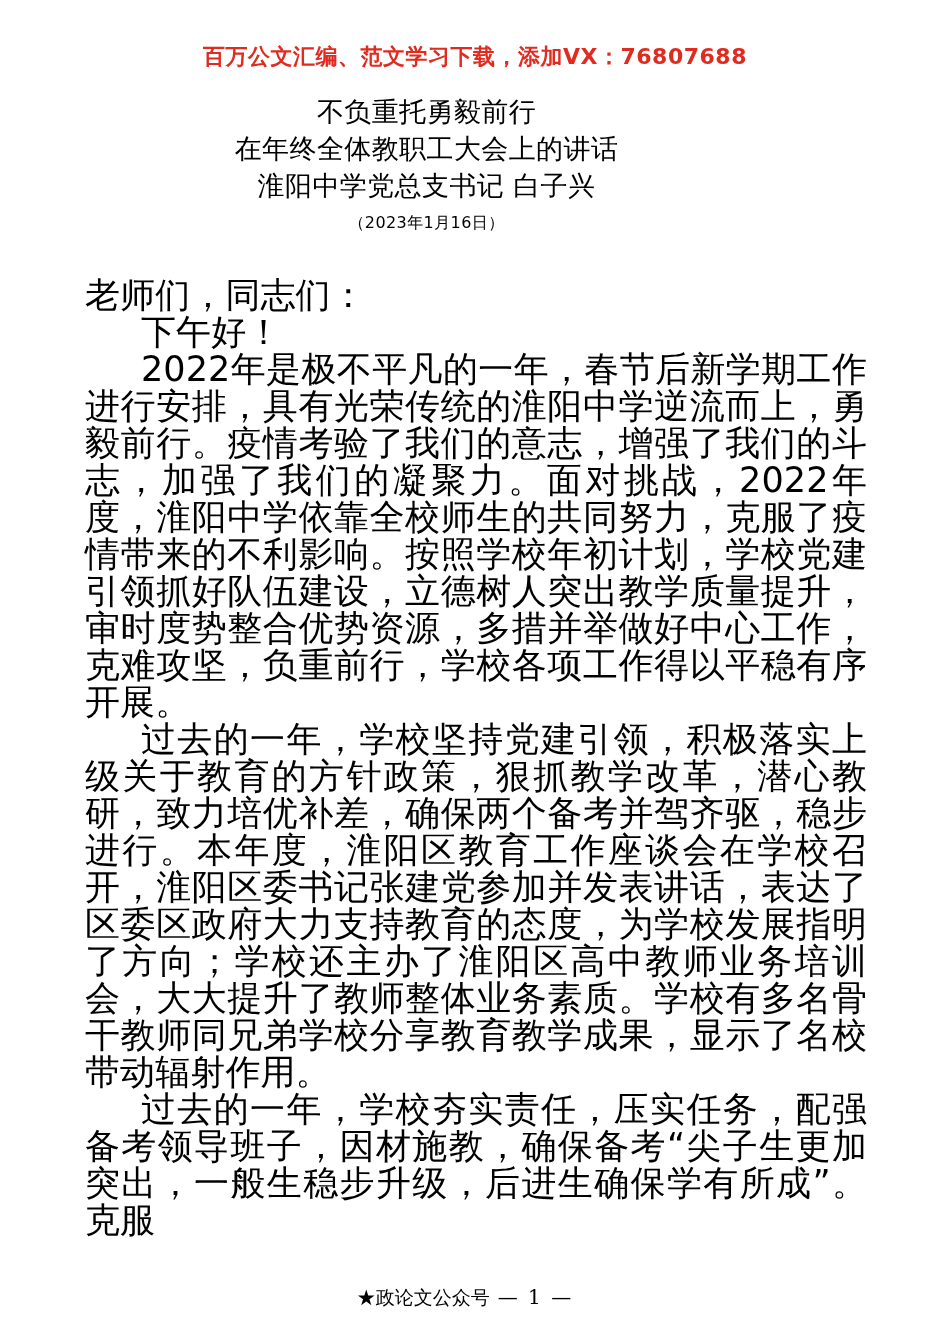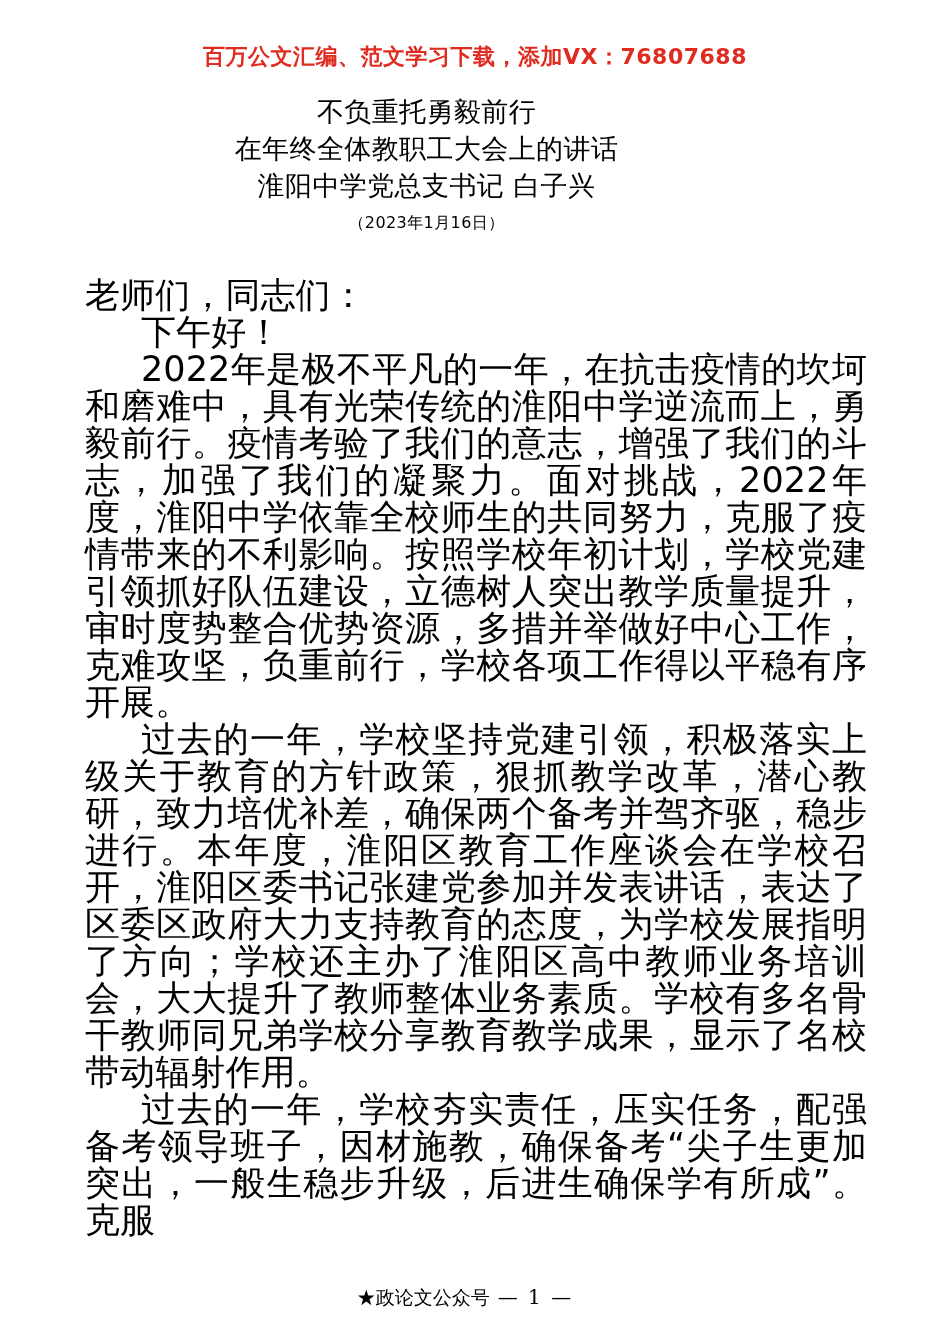--- a/index.html
+++ b/index.html
@@ -120,21 +120,21 @@
   <div class="title-block">
     <div class="title-line">不负重托勇毅前行</div>
     <div class="title-line">在年终全体教职工大会上的讲话</div>
     <div class="title-line">淮阳中学党总支书记  白子兴</div>
     <div class="title-line date">（2023年1月16日）</div>
   </div>
 
   <div class="body-block">
     <p class="para noindent">老师们，同志们：</p>
     <p class="para indent">下午好！</p>
-    <p class="para indent">2022年是极不平凡的一年，在抗击疫情的坎坷和磨难中，具有光荣传统的淮阳中学逆流而上，勇毅前行。疫情考验了我们的意志，增强了我们的斗志，加强了我们的凝聚力。面对挑战，2022年度，淮阳中学依靠全校师生的共同努力，克服了疫情带来的不利影响。按照学校年初计划，学校党建引领抓好队伍建设，立德树人突出教学质量提升，审时度势整合优势资源，多措并举做好中心工作，克难攻坚，负重前行，学校各项工作得以平稳有序开展。</p>
+    <p class="para indent">2022年是极不平凡的一年，春节后新学期工作进行安排，具有光荣传统的淮阳中学逆流而上，勇毅前行。疫情考验了我们的意志，增强了我们的斗志，加强了我们的凝聚力。面对挑战，2022年度，淮阳中学依靠全校师生的共同努力，克服了疫情带来的不利影响。按照学校年初计划，学校党建引领抓好队伍建设，立德树人突出教学质量提升，审时度势整合优势资源，多措并举做好中心工作，克难攻坚，负重前行，学校各项工作得以平稳有序开展。</p>
     <p class="para indent">过去的一年，学校坚持党建引领，积极落实上级关于教育的方针政策，狠抓教学改革，潜心教研，致力培优补差，确保两个备考并驾齐驱，稳步进行。本年度，淮阳区教育工作座谈会在学校召开，淮阳区委书记张建党参加并发表讲话，表达了区委区政府大力支持教育的态度，为学校发展指明了方向；学校还主办了淮阳区高中教师业务培训会，大大提升了教师整体业务素质。学校有多名骨干教师同兄弟学校分享教育教学成果，显示了名校带动辐射作用。</p>
     <p class="para indent">过去的一年，学校夯实责任，压实任务，配强备考领导班子，因材施教，确保备考“尖子生更加突出，一般生稳步升级，后进生确保学有所成”。克服</p>
   </div>
 
   <div class="footer">
     <span class="footer-inner">
       <span class="footer-mark">★政论文公众号</span>
       <span class="footer-page">— 1 —</span>
     </span>
   </div>

